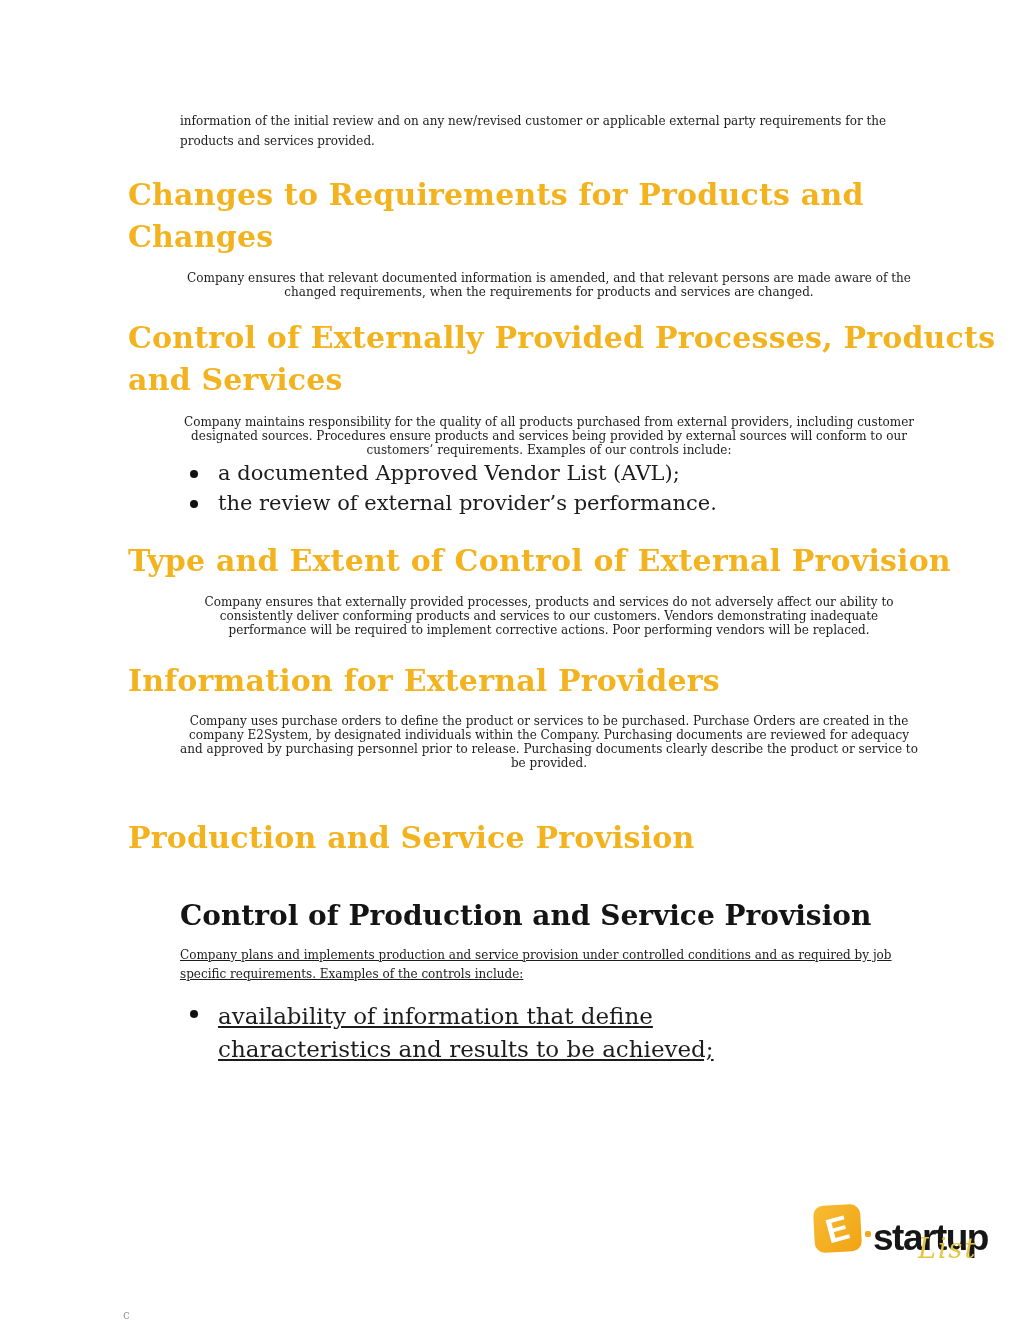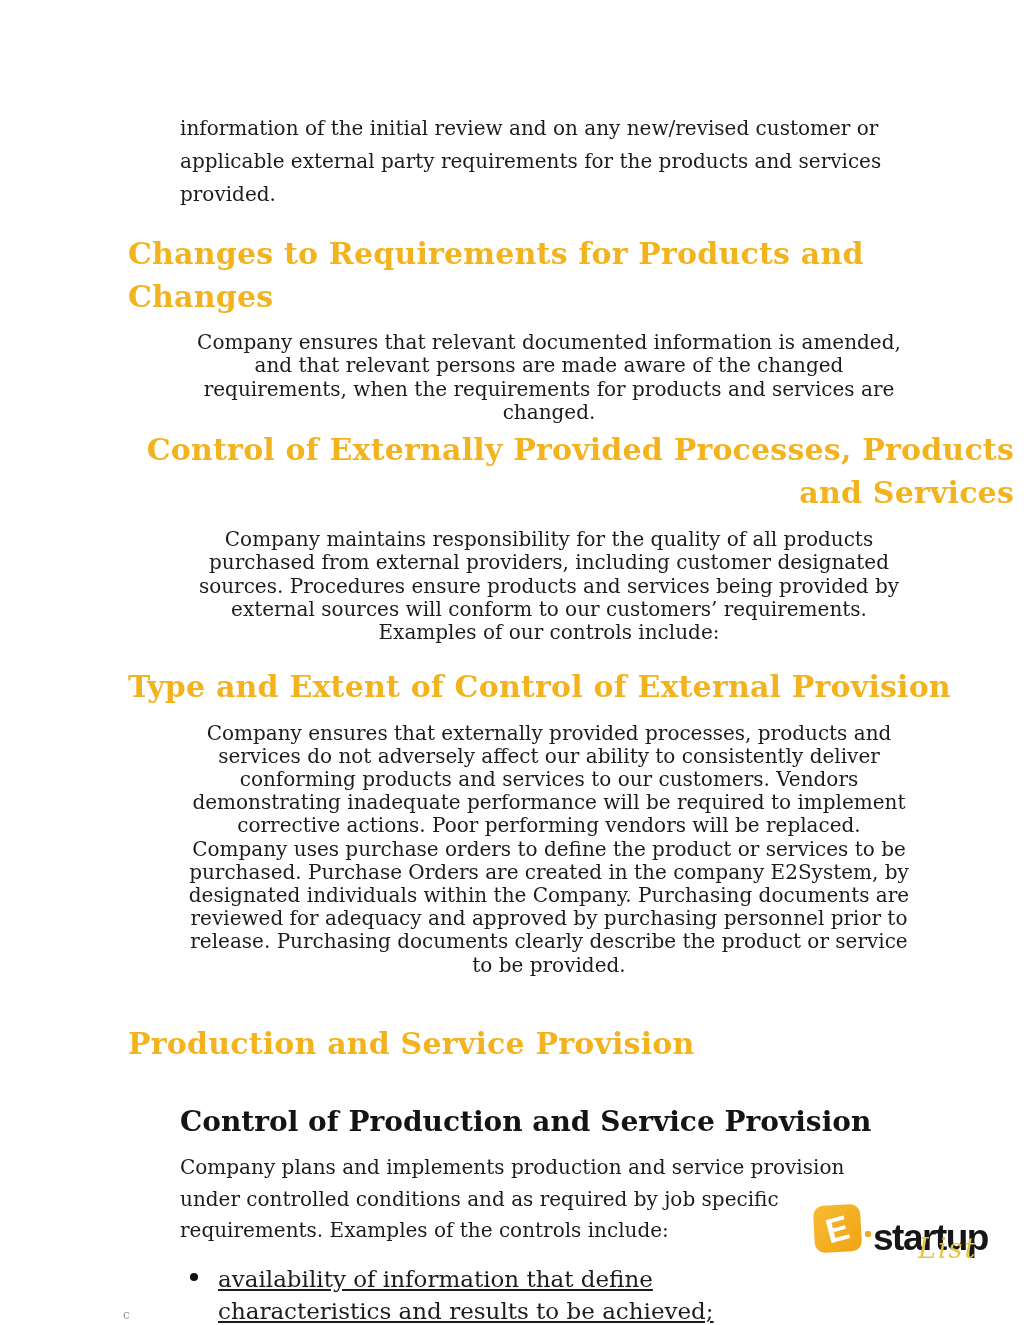--- a/index.html
+++ b/index.html
@@ -19,37 +19,37 @@
     padding-top: 112px;
   }
   .content {
     padding-left: 128px;
     padding-right: 20px;
   }
   p.body {
     margin: 0;
     margin-left: 52px;
     width: 738px;
-    font-size: 20px;
+    font-size: 12px;
     color: #1c1c1c;
   }
   p.loose { line-height: 1.65; }
   p.tight { line-height: 1.16; text-align: center; }
   p.semi  { line-height: 1.58; width: 730px; }
   h1.section {
     margin: 0;
     font-size: 30px;
     font-weight: bold;
     color: #F2B31F;
     line-height: 1.42;
     letter-spacing: 0.2px;
     width: 886px;
   }
   h1.mt-a { margin-top: 22px; margin-bottom: 13px; }
-  h1.mt-b { margin-top: 5px; margin-bottom: 14px; text-align: right; }
+  h1.mt-b { margin-top: 17px; margin-bottom: 14px; }
   h2.subsection {
     margin: 0;
     margin-left: 52px;
     font-size: 28px;
     font-weight: bold;
     color: #141414;
     line-height: 1.2;
   }
   ul.bullets {
     list-style: none;
@@ -149,30 +149,41 @@
 <div class="page">
   <div class="content">
 
     <p class="body loose">information of the initial review and on any new/revised customer or applicable external party requirements for the products and services provided.</p>
 
     <h1 class="section mt-a">Changes to Requirements for Products and Changes</h1>
     <p class="body tight">Company ensures that relevant documented information is amended, and that relevant persons are made aware of the changed requirements, when the requirements for products and services are changed.</p>
 
     <h1 class="section mt-b">Control of Externally Provided Processes, Products and Services</h1>
     <p class="body tight">Company maintains responsibility for the quality of all products purchased from external providers, including customer designated sources. Procedures ensure products and services being provided by external sources will conform to our customers’ requirements. Examples of our controls include:</p>
+    <ul class="bullets">
+      <li>
+        <span class="dot"></span>
+        <span>a documented Approved Vendor List (AVL);</span>
+      </li>
+      <li>
+        <span class="dot"></span>
+        <span>the review of external provider’s performance.</span>
+      </li>
+    </ul>
 
     <h1 class="section mt-a">Type and Extent of Control of External Provision</h1>
     <p class="body tight">Company ensures that externally provided processes, products and services do not adversely affect our ability to consistently deliver conforming products and services to our customers. Vendors demonstrating inadequate performance will be required to implement corrective actions. Poor performing vendors will be replaced.</p>
 
+    <h1 class="section mt-a">Information for External Providers</h1>
     <p class="body tight">Company uses purchase orders to define the product or services to be purchased. Purchase Orders are created in the company E2System, by designated individuals within the Company. Purchasing documents are reviewed for adequacy and approved by purchasing personnel prior to release. Purchasing documents clearly describe the product or service to be provided.</p>
 
     <h1 class="section mt-a" style="margin-top:46px;">Production and Service Provision</h1>
 
     <h2 class="subsection" style="margin-top:40px;">Control of Production and Service Provision</h2>
-    <p class="body semi" style="margin-top:13px;">Company plans and implements production and service provision under controlled conditions and as required by job specific requirements. Examples of the controls include:</p>
+    <p class="body semi" style="margin-top:13px;text-decoration:underline;">Company plans and implements production and service provision under controlled conditions and as required by job specific requirements. Examples of the controls include:</p>
     <ul class="bullets big" style="margin-top:16px;">
       <li>
         <span class="dot"></span>
         <span>availability of information that define characteristics and results to be achieved;</span>
       </li>
     </ul>
 
   </div>
 
   <div class="logo">

